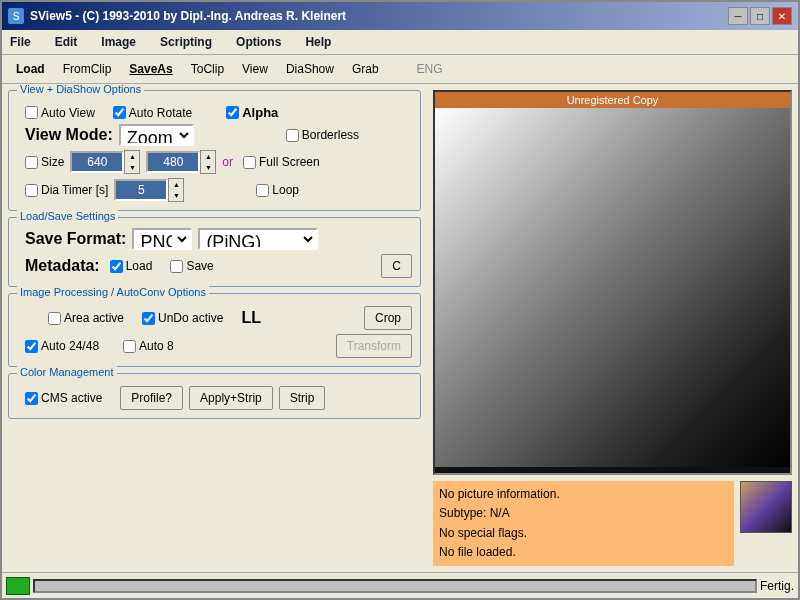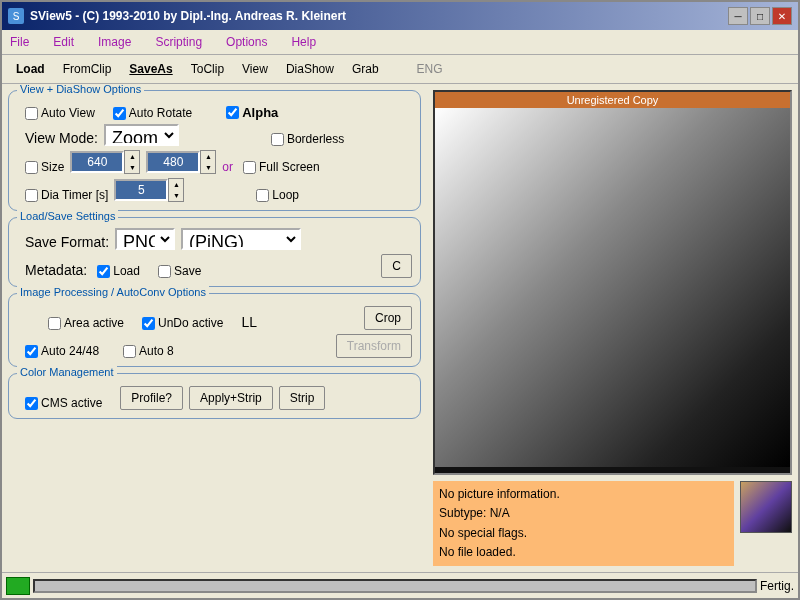--- a/index.html
+++ b/index.html
@@ -70,21 +70,22 @@
       background: #ece9d8;
       border-bottom: 1px solid #aaa;
       display: flex;
       padding: 3px 4px;
       gap: 16px;
     }
     .menu-item {
       font-size: 12px;
       cursor: pointer;
       padding: 2px 4px;
-      color: #a21caf;
+      color: #0f172a;
+      font-weight: bold;
     }
     .toolbar {
       background: #ece9d8;
       border-bottom: 1px solid #aaa;
       display: flex;
       padding: 4px 6px;
       gap: 2px;
       align-items: center;
     }
     .toolbar-btn {
@@ -113,37 +114,37 @@
     }
     .right-panel {
       flex: 1;
       display: flex;
       flex-direction: column;
       padding: 6px;
       gap: 6px;
     }
     .group-box {
       border: 1px solid #7a9abf;
-      border-radius: 9px;
+      border-radius: 3px;
       padding: 6px 8px 8px 8px;
       position: relative;
       background: #ece9d8;
     }
     .group-label {
       position: absolute;
       top: -8px;
       left: 8px;
       background: #ece9d8;
       padding: 0 3px;
       color: #0055aa;
       font-size: 11px;
     }
     .row {
       display: flex;
-      align-items: flex-end;
+      align-items: center;
       gap: 6px;
       margin-top: 4px;
       padding-left: 8px;
     }
     .checkbox-label {
       display: flex;
       align-items: center;
       gap: 3px;
       font-size: 12px;
       cursor: pointer;
@@ -258,21 +259,21 @@
       border: 1px solid #006600;
       flex-shrink: 0;
     }
     .status-progress {
       flex: 1;
       height: 14px;
       background: #c0c0c0;
       border: 2px inset #888;
     }
     .or-text { font-size: 12px; color: #a21caf; }
-    .label-text { font-size: 14px; color: #000; }
+    .label-text { font-size: 16px; color: #000; font-weight: bold; }
   </style>
 </head>
 <body>
 
 <div class="window">
 
   <div class="title-bar">
     <div class="title-bar-left">
       <div class="title-icon">S</div>
       <span class="title-text">SView5 - (C) 1993-2010 by Dipl.-Ing. Andreas R. Kleinert</span>

